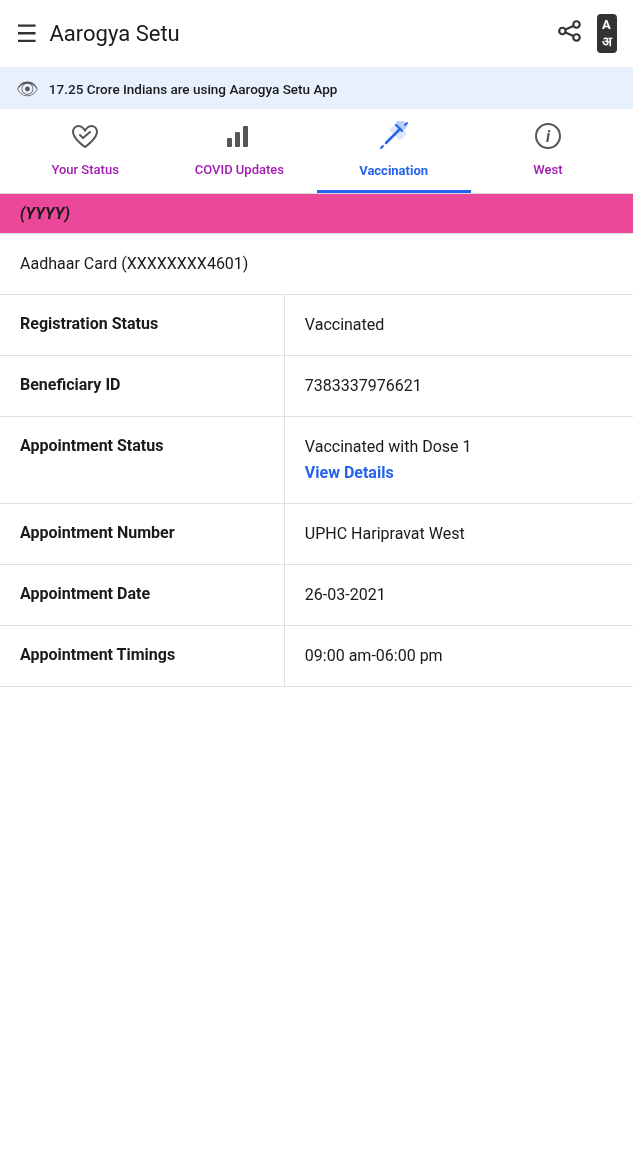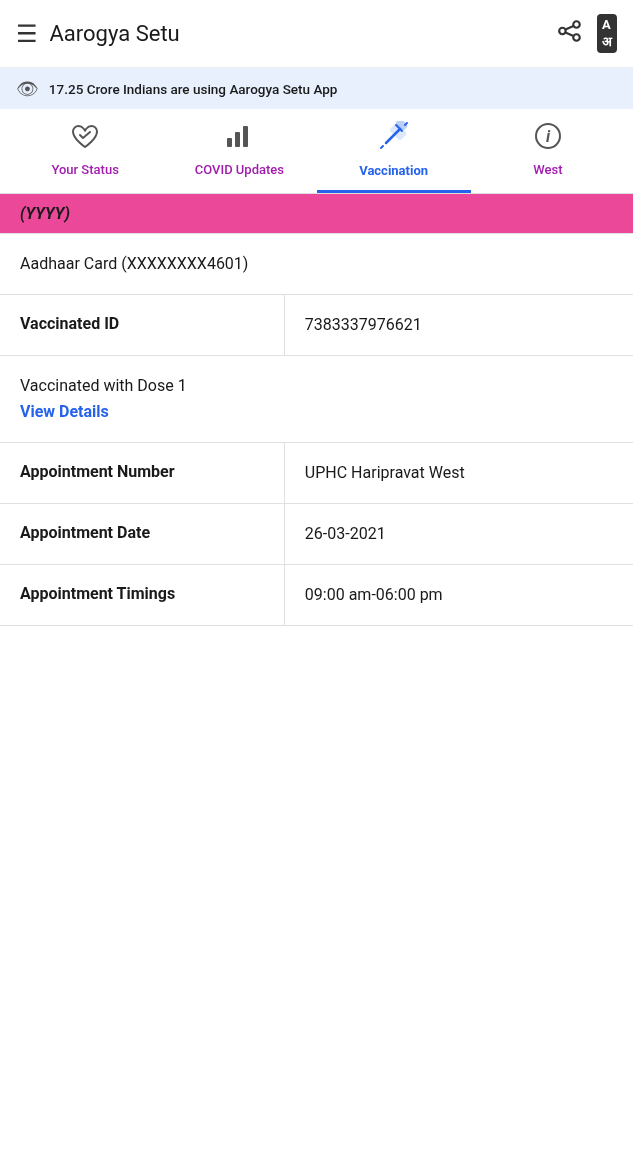--- a/index.html
+++ b/index.html
@@ -250,27 +250,32 @@
   <div class="year-row">
     <span>(YYYY)</span>
   </div>
 
   <div class="table-section">
 
     <div class="table-row">
       <div class="table-value">Aadhaar Card (XXXXXXXX4601)</div>
     </div>
 
-
-    <div class="table-row">
-      <div class="table-label">Vaccinated ID</div>
+    <div class="table-row">
+      <div class="table-label">Registration Status</div>
+      <div class="table-value">Vaccinated</div>
+    </div>
+
+    <div class="table-row">
+      <div class="table-label">Beneficiary ID</div>
       <div class="table-value">7383337976621</div>
     </div>
 
     <div class="table-row">
+      <div class="table-label">Appointment Status</div>
       <div class="table-value">
         <span>Vaccinated with Dose 1</span>
         <span class="view-details">View Details</span>
       </div>
     </div>
 
     <div class="table-row">
       <div class="table-label">Appointment Number</div>
       <div class="table-value">UPHC Haripravat West</div>
     </div>

